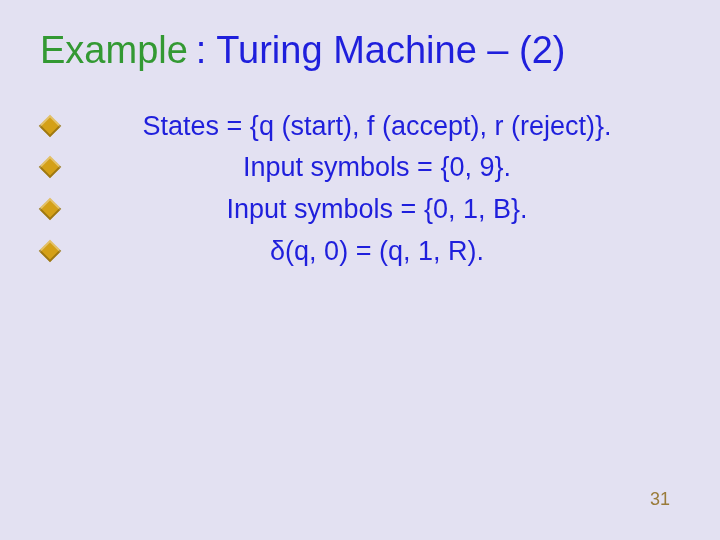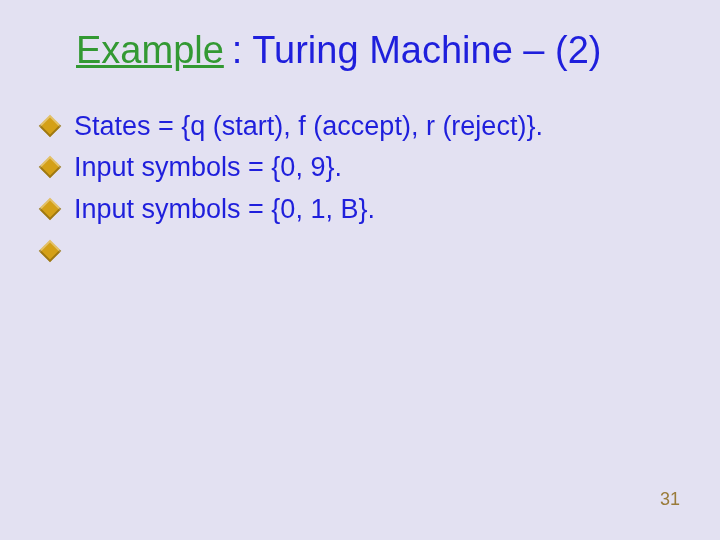--- a/index.html
+++ b/index.html
@@ -20,53 +20,52 @@
   }
   .title {
     font-size: 38px;
     color: #1f1fdc;
     margin: 0 0 32px 0;
     font-weight: normal;
     line-height: 1.2;
   }
   .title-accent {
     color: #339933;
-    text-decoration: underline;
-    margin-left: 36px;
   }
   .title-rest {
     color: #1f1fdc;
     margin-left: 8px;
   }
   ul.bullets {
     list-style: none;
     padding: 0;
     margin: 0;
   }
   ul.bullets li {
     font-size: 27px;
     color: #1f1fdc;
     line-height: 1.55;
     padding-left: 34px;
     position: relative;
     margin: 0;
+    text-align: center;
   }
   ul.bullets li .diamond {
     position: absolute;
     left: 2px;
     top: 12px;
     width: 16px;
     height: 16px;
     background: #d4a017;
     transform: rotate(45deg);
     box-shadow: inset -2px -2px 0 rgba(0,0,0,0.25), inset 2px 2px 0 rgba(255,255,255,0.35);
   }
   .pagenum {
     position: absolute;
-    right: 40px;
+    right: 50px;
     bottom: 30px;
     font-size: 18px;
     color: #9a7b3a;
   }
 </style>
 </head>
 <body>
 
 <div class="slide">
   <h1 class="title">
@@ -81,17 +80,18 @@
     <li>
       <span class="diamond"></span>
       <span>Input symbols = {0, 9}.</span>
     </li>
     <li>
       <span class="diamond"></span>
       <span>Input symbols = {0, 1, B}.</span>
     </li>
     <li>
       <span class="diamond"></span>
+      <span>δ(q, 0) = (q, 1, R).</span>
     </li>
   </ul>
 
   <div class="pagenum">31</div>
 </div>
 
 </body></html>

